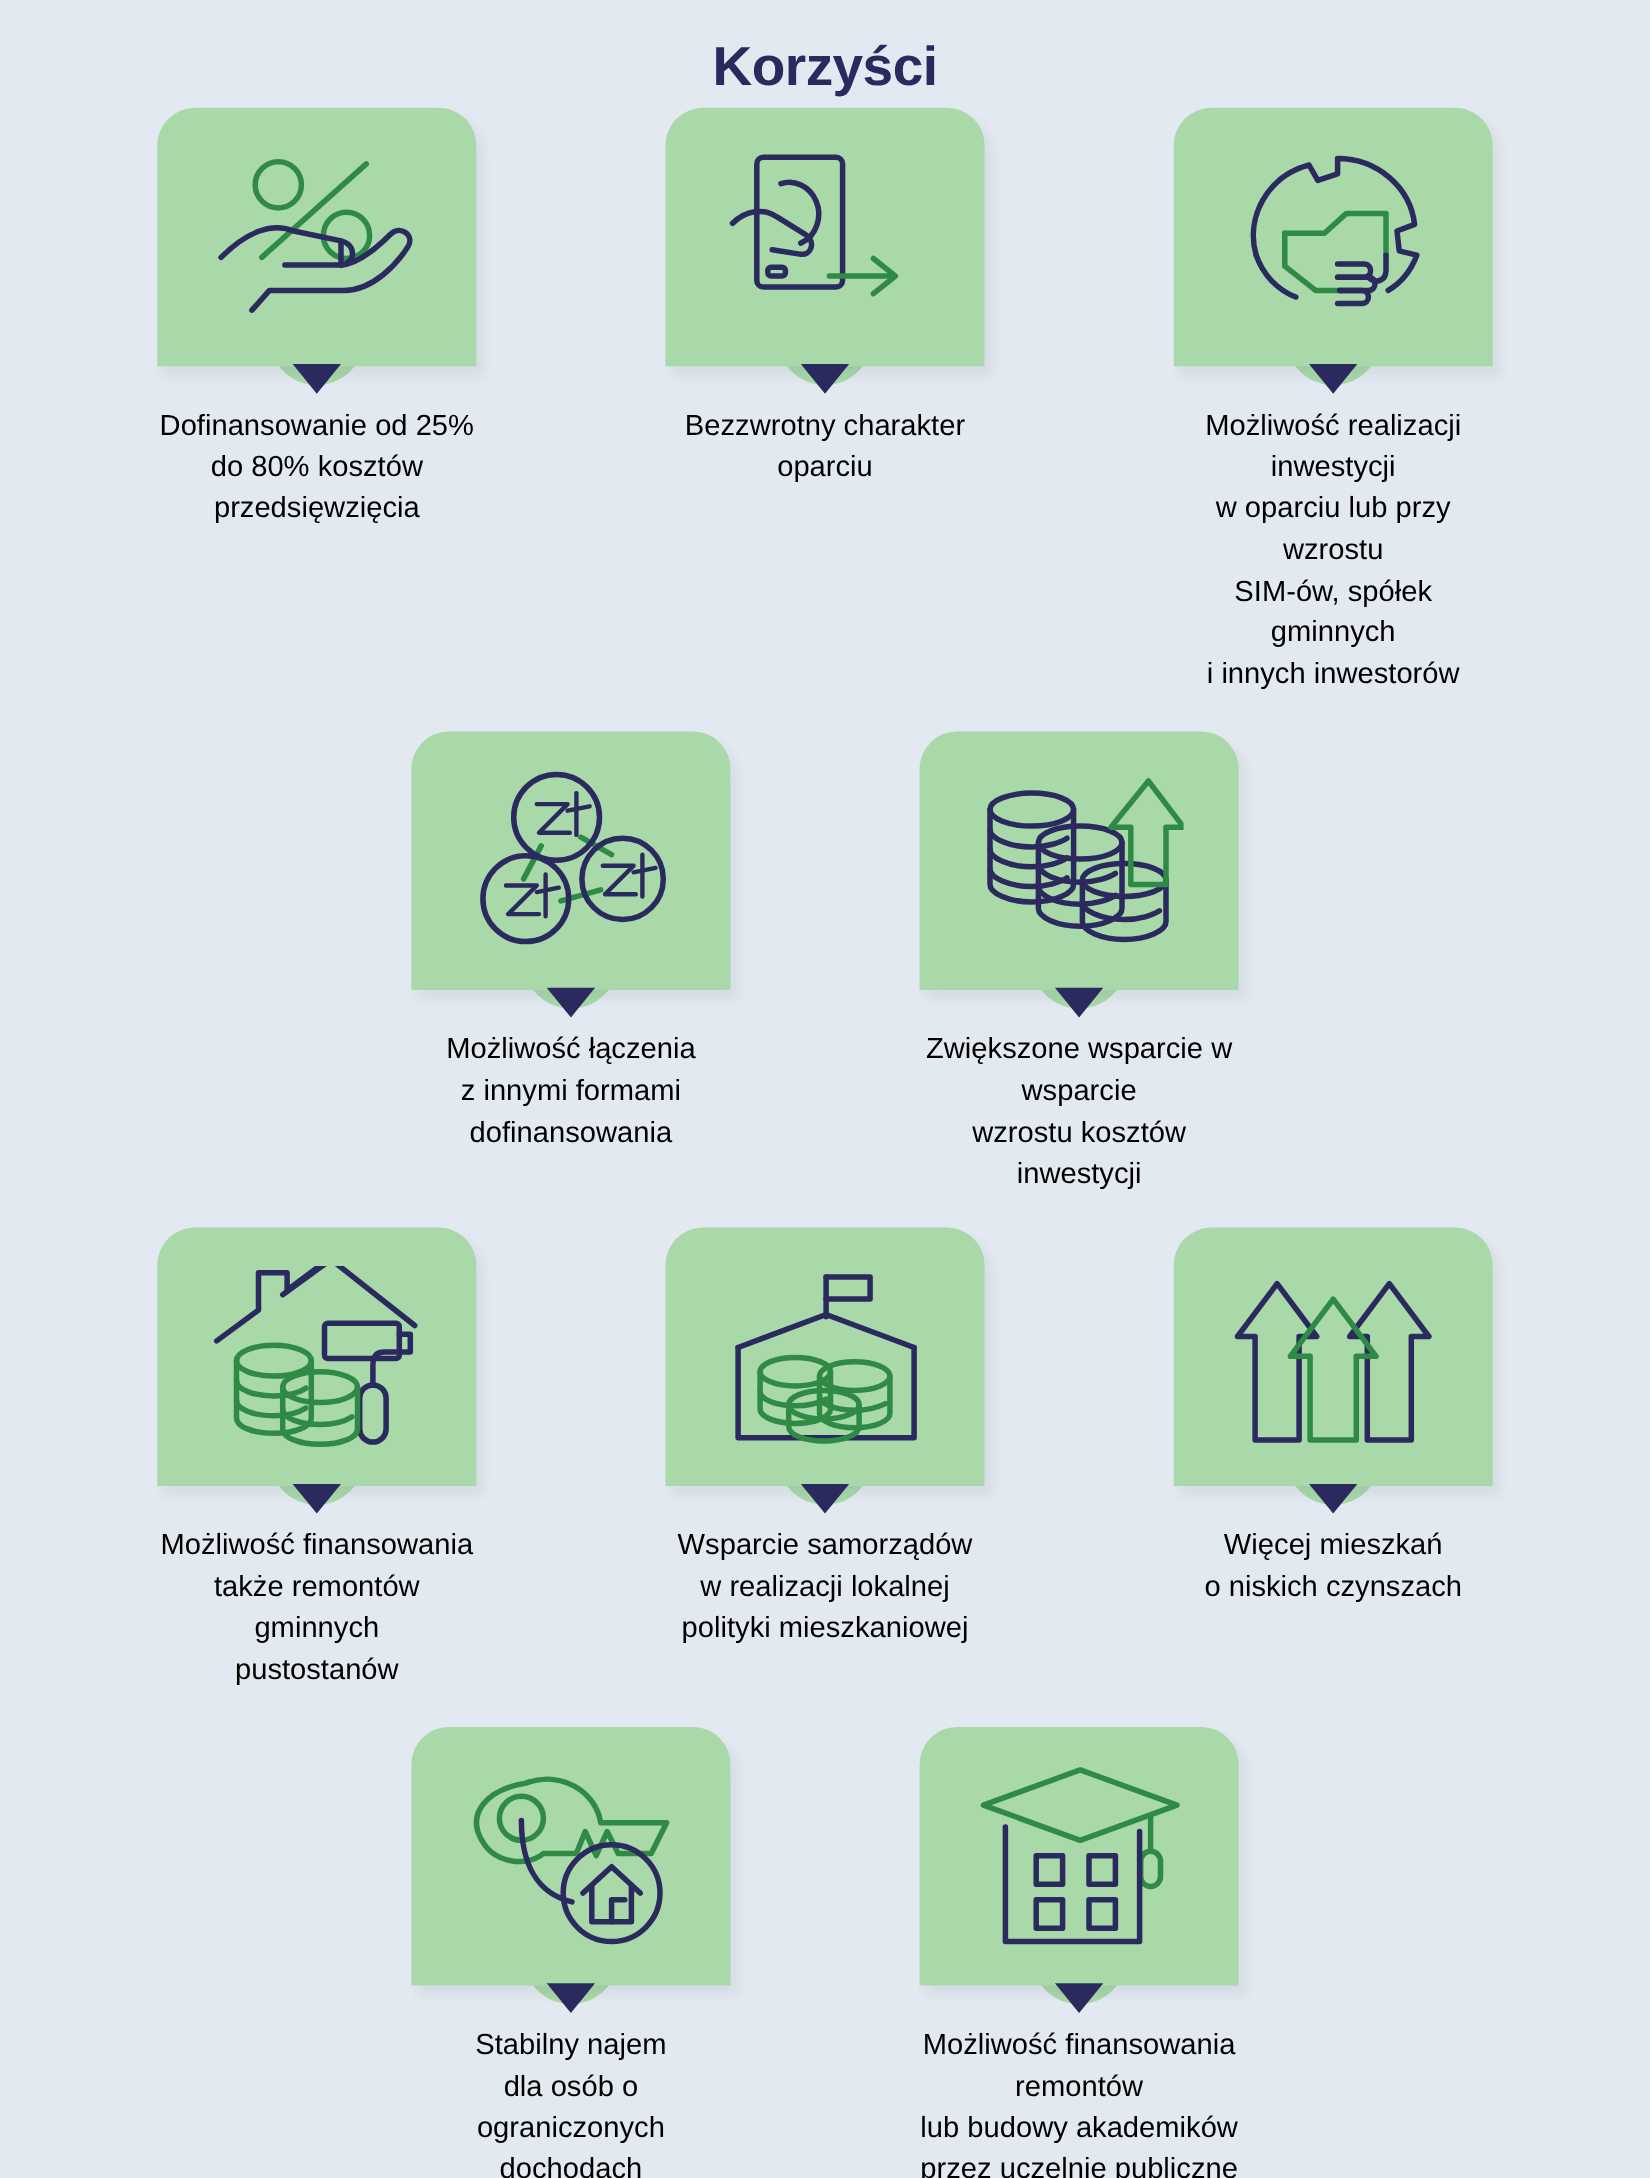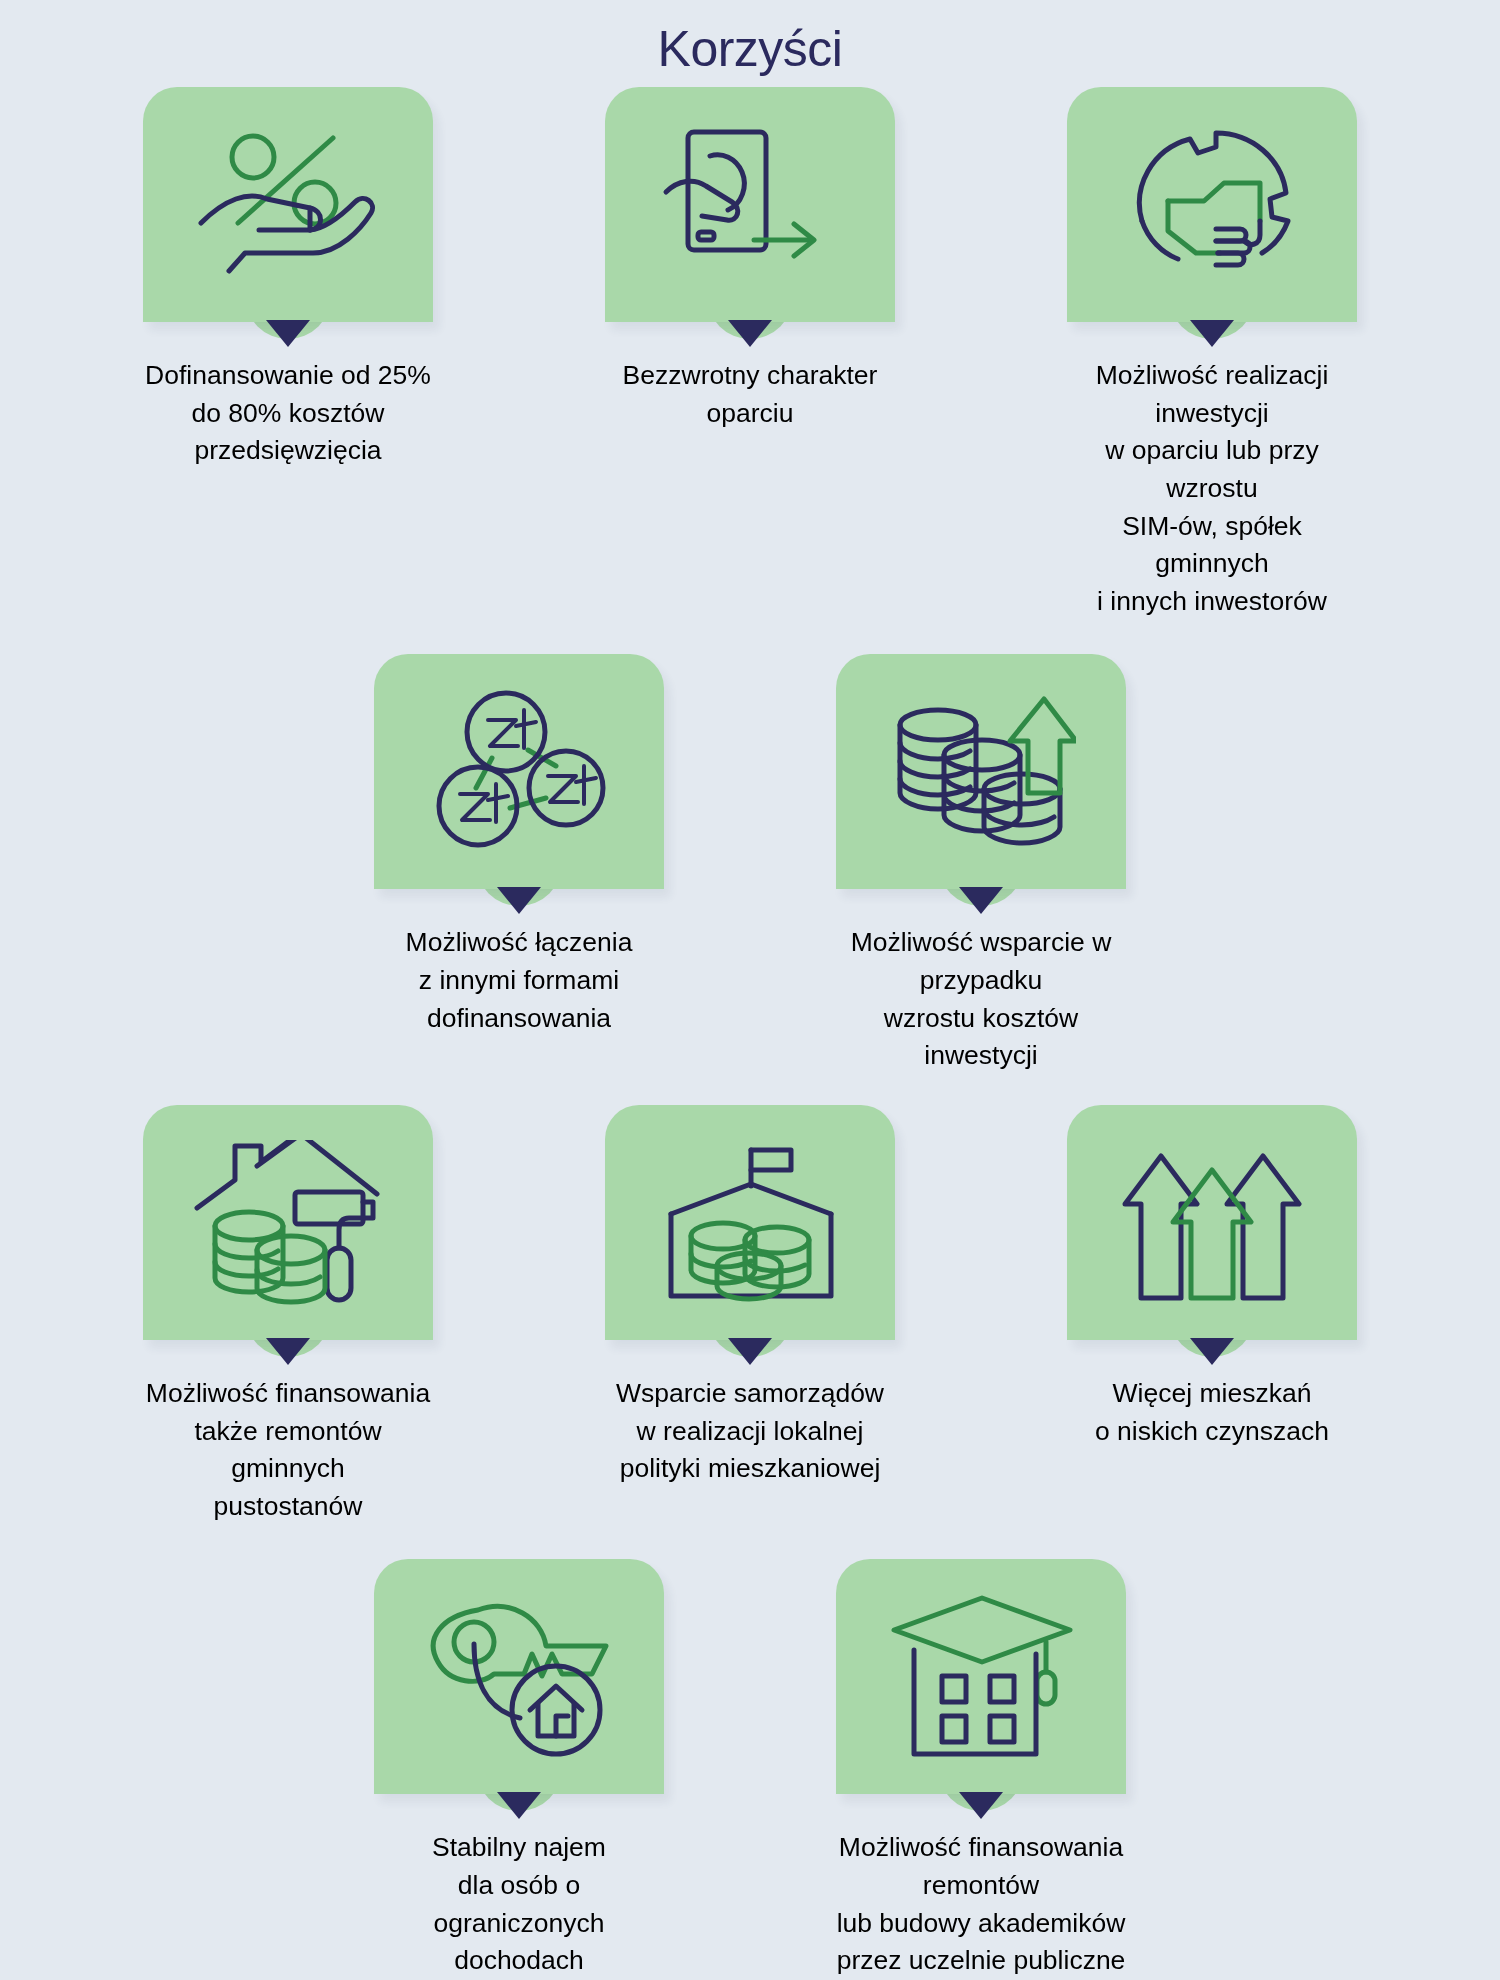--- a/index.html
+++ b/index.html
@@ -7,25 +7,25 @@
     width:1500px;height:1980px;
     background:#e3e9f0;
     font-family:"Liberation Sans", sans-serif;
     color:#2b2a5e;
     overflow:hidden;
     position:relative;
   }
   #page-title{
     text-align:center;
     font-size:50px;
-    font-weight:normal;
+    font-weight:bold;
     color:#2b2a5e;
     letter-spacing:-0.5px;
     margin:0;
-    padding-top:22px;
+    padding-top:33px;
     line-height:1.1;
   }
   .grid{
     position:relative;
     width:1500px;
   }
   .row{
     display:flex;
     justify-content:center;
     align-items:flex-start;
@@ -229,21 +229,21 @@
                 <path d="M98 120 C98 128 115 136 136 136 C150 136 162 132 168 128"></path>
               </g>
               <g fill="none" stroke-width="5" stroke-linecap="round" stroke-linejoin="round" stroke="#2f8a46">
                 <path d="M124 52 L158 10 L190 52 L174 52 L174 104 L142 104 L142 52 Z"></path>
               </g>
             </svg>
           </span>
         </div>
         <div class="pointer"></div>
       </div>
-      <div class="caption">Możliwość wsparcie w przypadku
+      <div class="caption">Zwiększone wsparcie w wsparcie
 wzrostu kosztów inwestycji</div>
     </div>
 
   </div>
 
   <div class="row r3">
 
     <div class="card">
       <div class="badge-wrap">
         <div class="circle"></div>

